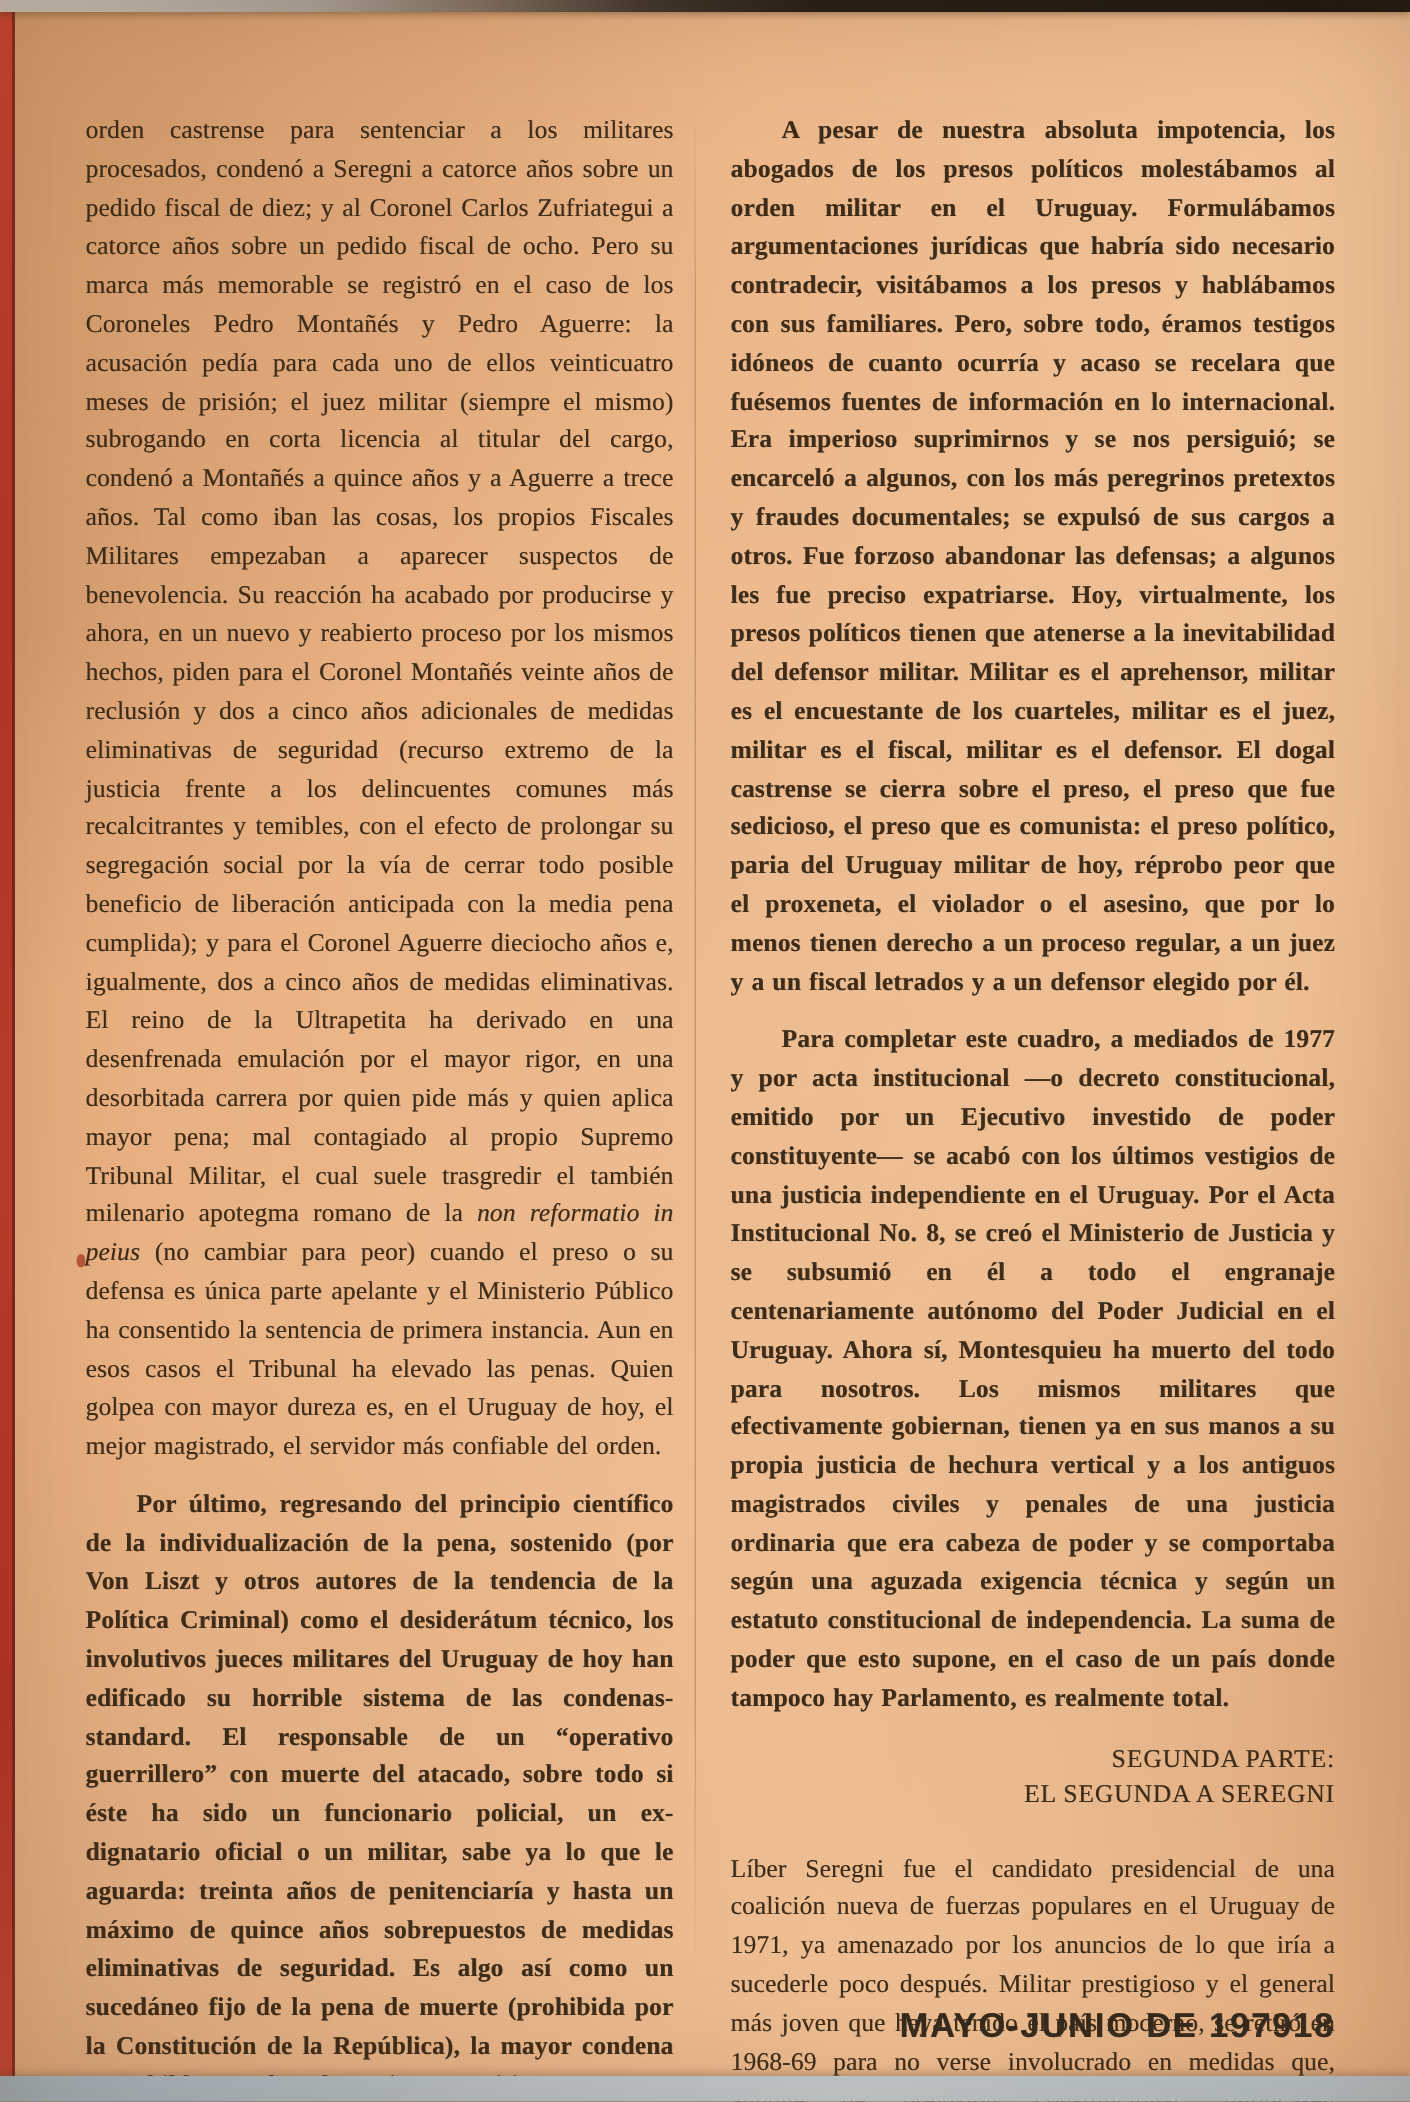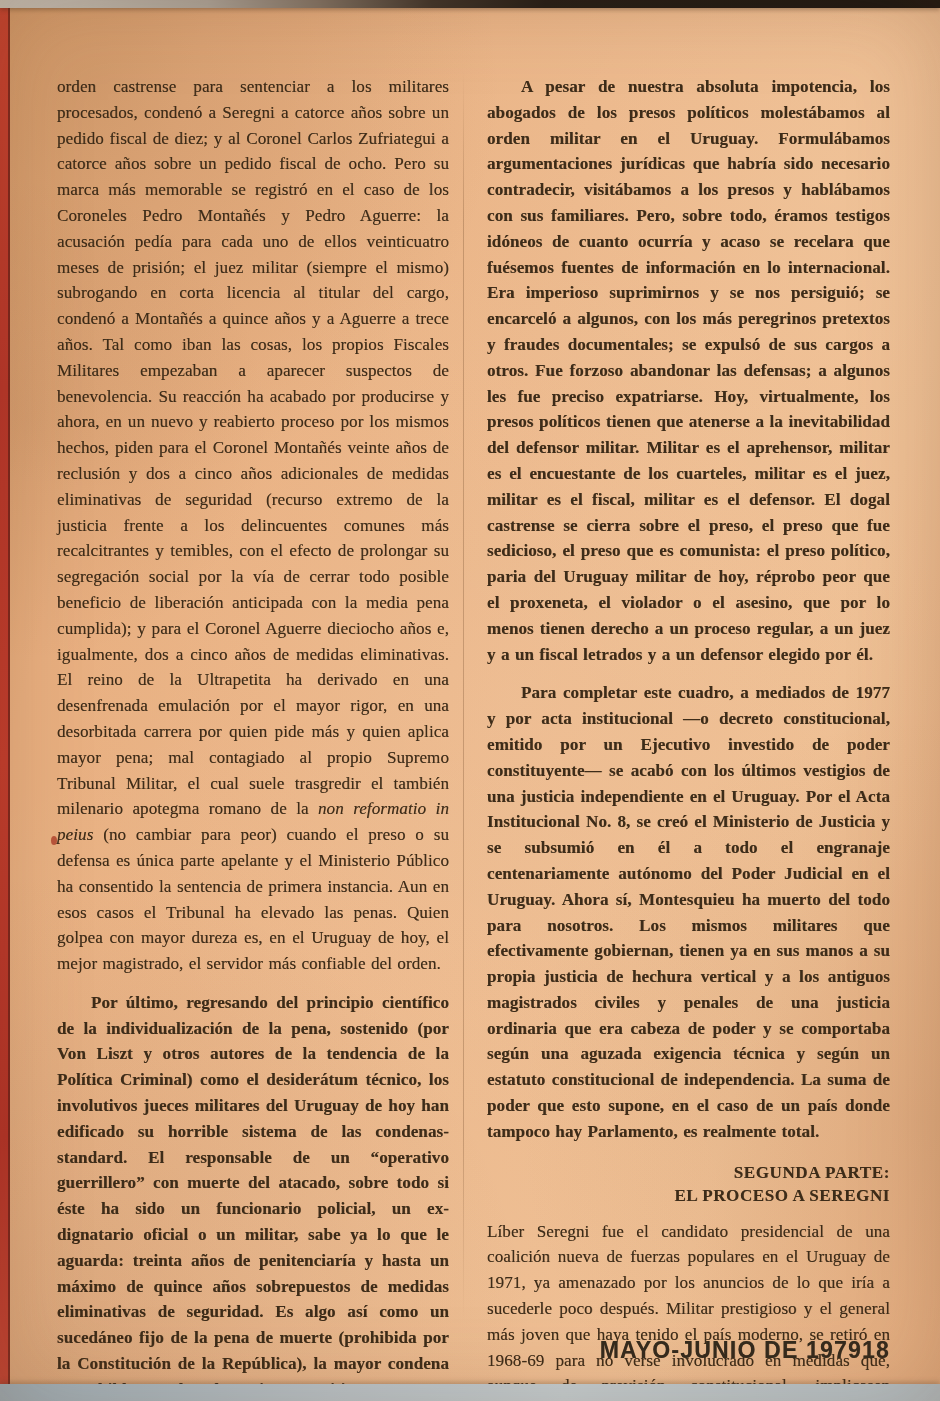--- a/index.html
+++ b/index.html
@@ -72,23 +72,23 @@
     margin: 0 0 13px 0;
     font-size: 17px;
     line-height: 25.8px;
     letter-spacing: 0.1px;
     word-spacing: 1px;
     text-shadow: 0.3px 0.3px 0 rgba(55,35,15,0.45);
   }
   p.indent { text-indent: 34px; font-weight: bold; }
   p.no-indent { text-indent: 0; }
   .section-heading {
-    margin: 16px 0 12px 0;
+    margin: 16px 0 26px 0;
     text-align: right;
-    font-weight: 700;
+    font-weight: 400;
     font-size: 17px;
     line-height: 23px;
     letter-spacing: 0.6px;
     text-shadow: 0.3px 0.3px 0 rgba(55,35,15,0.45);
   }
   
   .footer {
     position: absolute; left: 57px; right: 50px; top: 1337px;
     display: flex; justify-content: flex-end; align-items: baseline;
     font-family: "Liberation Sans", "DejaVu Sans", sans-serif;
@@ -109,21 +109,21 @@
     <p class="body-text no-indent"><span>orden castrense para sentenciar a los militares procesados, condenó a Seregni a catorce años sobre un pedido fiscal de diez; y al Coronel Carlos Zufriategui a catorce años sobre un pedido fiscal de ocho. Pero su marca más memorable se registró en el caso de los Coroneles Pedro Montañés y Pedro Aguerre: la acusación pedía para cada uno de ellos veinticuatro meses de prisión; el juez militar (siempre el mismo) subrogando en corta licencia al titular del cargo, condenó a Montañés a quince años y a Aguerre a trece años. Tal como iban las cosas, los propios Fiscales Militares empezaban a aparecer suspectos de benevolencia. Su reacción ha acabado por producirse y ahora, en un nuevo y reabierto proceso por los mismos hechos, piden para el Coronel Montañés veinte años de reclusión y dos a cinco años adicionales de medidas eliminativas de seguridad (recurso extremo de la justicia frente a los delincuentes comunes más recalcitrantes y temibles, con el efecto de prolongar su segregación social por la vía de cerrar todo posible beneficio de liberación anticipada con la media pena cumplida); y para el Coronel Aguerre dieciocho años e, igualmente, dos a cinco años de medidas eliminativas. El reino de la Ultrapetita ha derivado en una desenfrenada emulación por el mayor rigor, en una desorbitada carrera por quien pide más y quien aplica mayor pena; mal contagiado al propio Supremo Tribunal Militar, el cual suele trasgredir el también milenario apotegma romano de la </span><i>non reformatio in peius</i><span> (no cambiar para peor) cuando el preso o su defensa es única parte apelante y el Ministerio Público ha consentido la sentencia de primera instancia. Aun en esos casos el Tribunal ha elevado las penas. Quien golpea con mayor dureza es, en el Uruguay de hoy, el mejor magistrado, el servidor más confiable del orden.</span></p>
     <p class="body-text indent">Por último, regresando del principio científico de la individualización de la pena, sostenido (por Von Liszt y otros autores de la tendencia de la Política Criminal) como el desiderátum técnico, los involutivos jueces militares del Uruguay de hoy han edificado su horrible sistema de las condenas-standard. El responsable de un “operativo guerrillero” con muerte del atacado, sobre todo si éste ha sido un funcionario policial, un ex-dignatario oficial o un militar, sabe ya lo que le aguarda: treinta años de penitenciaría y hasta un máximo de quince años sobrepuestos de medidas eliminativas de seguridad. Es algo así como un sucedáneo fijo de la pena de muerte (prohibida por la Constitución de la República), la mayor condena concebible en el ordenamiento positivo uruguayo; una pena de muerte seca, acaso no menos impia que la instantánea y eterna que cumplen los cadalsos. ¿Volveremos a erigirlos un día?</p>
 
   </div>
 
   <div class="col col-right">
     <p class="body-text indent">A pesar de nuestra absoluta impotencia, los abogados de los presos políticos molestábamos al orden militar en el Uruguay. Formulábamos argumentaciones jurídicas que habría sido necesario contradecir, visitábamos a los presos y hablábamos con sus familiares. Pero, sobre todo, éramos testigos idóneos de cuanto ocurría y acaso se recelara que fuésemos fuentes de información en lo internacional. Era imperioso suprimirnos y se nos persiguió; se encarceló a algunos, con los más peregrinos pretextos y fraudes documentales; se expulsó de sus cargos a otros. Fue forzoso abandonar las defensas; a algunos les fue preciso expatriarse. Hoy, virtualmente, los presos políticos tienen que atenerse a la inevitabilidad del defensor militar. Militar es el aprehensor, militar es el encuestante de los cuarteles, militar es el juez, militar es el fiscal, militar es el defensor. El dogal castrense se cierra sobre el preso, el preso que fue sedicioso, el preso que es comunista: el preso político, paria del Uruguay militar de hoy, réprobo peor que el proxeneta, el violador o el asesino, que por lo menos tienen derecho a un proceso regular, a un juez y a un fiscal letrados y a un defensor elegido por él.</p>
     <p class="body-text indent">Para completar este cuadro, a mediados de 1977 y por acta institucional —o decreto constitucional, emitido por un Ejecutivo investido de poder constituyente— se acabó con los últimos vestigios de una justicia independiente en el Uruguay. Por el Acta Institucional No. 8, se creó el Ministerio de Justicia y se subsumió en él a todo el engranaje centenariamente autónomo del Poder Judicial en el Uruguay. Ahora sí, Montesquieu ha muerto del todo para nosotros. Los mismos militares que efectivamente gobiernan, tienen ya en sus manos a su propia justicia de hechura vertical y a los antiguos magistrados civiles y penales de una justicia ordinaria que era cabeza de poder y se comportaba según una aguzada exigencia técnica y según un estatuto constitucional de independencia. La suma de poder que esto supone, en el caso de un país donde tampoco hay Parlamento, es realmente total.</p>
     <div class="section-heading">
       <div>SEGUNDA PARTE:</div>
-      <div>EL PROCESO A SEREGNI</div>
+      <div>EL SEGUNDA A SEREGNI</div>
     </div>
     <p class="body-text no-indent">Líber Seregni fue el candidato presidencial de una coalición nueva de fuerzas populares en el Uruguay de 1971, ya amenazado por los anuncios de lo que iría a sucederle poco después. Militar prestigioso y el general más joven que haya tenido el país moderno, se retiró en 1968-69 para no verse involucrado en medidas que, aunque de previsión constitucional, implicasen intrínsecamente temperamentos de violencia contra obreros y empleados públicos. Hombre inteligente y carismático, tuvo que afrontar condiciones electorales muy desventajosas y,</p>
   </div>
 
   <div class="footer">
     <span class="footer-issue">MAYO-JUNIO DE 1979</span>
     <span class="footer-page">18</span>
   </div>
 
   <div class="spine"></div>

